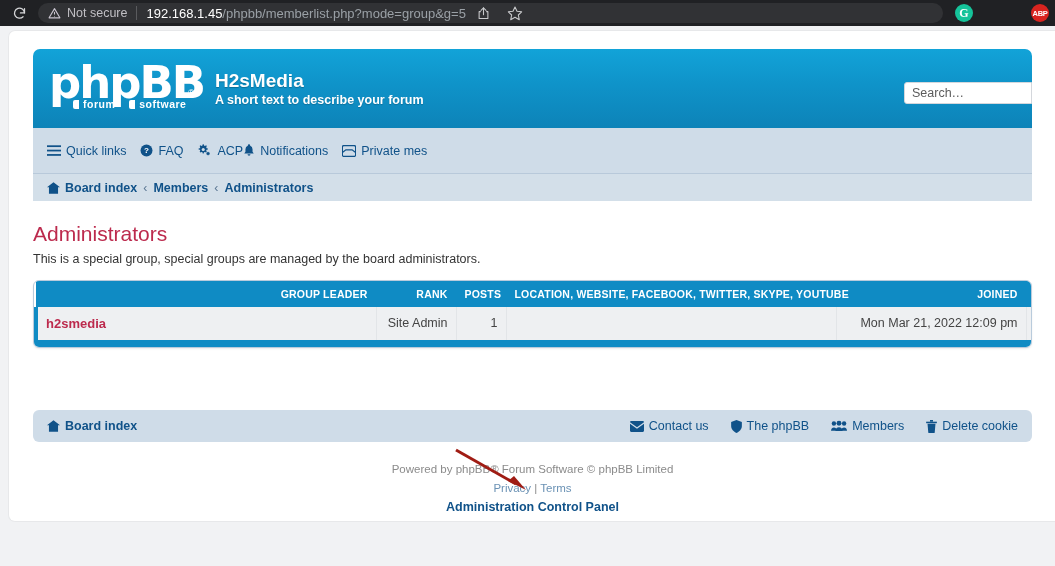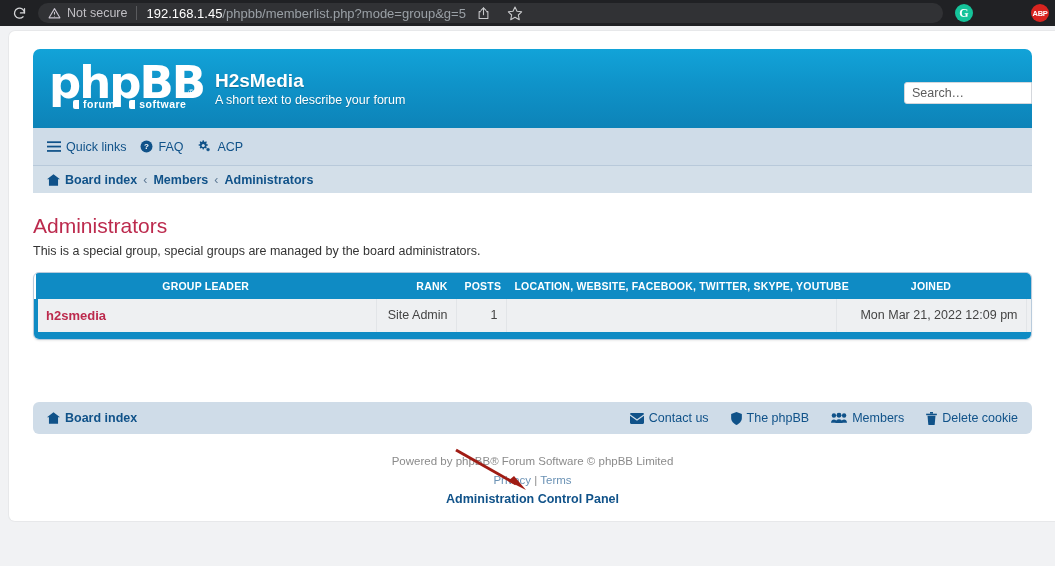--- a/index.html
+++ b/index.html
@@ -117,21 +117,21 @@
     content: ""; position: absolute; left: 0; top: 2px;
     width: 6px; height: 9px; background: #ffffff;
     border-radius: 2px 0 0 2px;
   }
   .site-titles { margin-left: 14px; color: #ffffff; }
   .site-name {
     font-size: 19px; font-weight: bold;
     text-shadow: 0 1px 1px rgba(0,0,0,.25);
     margin-bottom: 1px;
   }
-  .site-desc { font-size: 12.5px; text-shadow: 0 1px 1px rgba(0,0,0,.2); }
+  .site-desc { font-size: 12.5px; text-shadow: 0 1px 1px rgba(0,0,0,.2); font-weight: bold; }
   .search-box {
     position: absolute; right: 0; top: 33px;
     display: flex;
   }
   .search-input {
     width: 128px; height: 22px;
     border: 1px solid #d4d7dc;
     border-radius: 3px 0 0 3px;
     padding: 0 7px;
     font-size: 12.5px;
@@ -139,21 +139,21 @@
     background: #fff;
     outline: none;
     font-family: "Liberation Sans", sans-serif;
   }
   .search-input::placeholder { color: #5c5c5c; }
 
   
   .navbar {
     background: #cfdce8;
     border-bottom: 1px solid #b8c9da;
-    height: 38px;
+    height: 46px;
     display: flex;
     align-items: center;
     padding: 0 14px;
     font-size: 12.5px;
   }
   .nav-left, .nav-right { display: flex; align-items: center; gap: 14px; }
   .nav-item {
     display: flex; align-items: center; gap: 5px;
     color: #105289;
     white-space: nowrap;
@@ -195,21 +195,21 @@
     table-layout: fixed;
   }
   table.memberlist thead th {
     background: #0f8bc4;
     color: #ffffff;
     font-size: 10.5px;
     font-weight: bold;
     letter-spacing: 0.2px;
     text-transform: uppercase;
     padding: 7px 8px;
-    text-align: center;
+    text-align: right;
     white-space: nowrap;
     border-right: 1px solid #0f8bc4;
   }
   table.memberlist thead th.c-rank,
   table.memberlist thead th.c-posts { text-align: right; }
   table.memberlist tbody td {
     background: #eef0f2;
     padding: 9px 8px;
     color: #444;
     vertical-align: top;
@@ -358,20 +358,36 @@
         </span>
         <span class="nav-item">
           <svg width="15" height="13" viewBox="0 0 24 22">
             <g fill="#105289">
               <path d="M9 0.5 l1.7 0 0.5 2.1 1.6 0.7 1.9-1 1.2 1.2-1 1.9 0.7 1.6 2.1 0.5 0 1.7-2.1 0.5-0.7 1.6 1 1.9-1.2 1.2-1.9-1-1.6 0.7-0.5 2.1-1.7 0-0.5-2.1-1.6-0.7-1.9 1-1.2-1.2 1-1.9-0.7-1.6-2.1-0.5 0-1.7 2.1-0.5 0.7-1.6-1-1.9 1.2-1.2 1.9 1 1.6-0.7z"></path>
               <circle cx="9.85" cy="9.3" r="2.6" fill="#cfdce8"></circle>
               <path d="M17.5 13 l1.1 0 0.35 1.4 1.05 0.45 1.25-0.65 0.8 0.8-0.65 1.25 0.45 1.05 1.4 0.35 0 1.1-1.4 0.35-0.45 1.05 0.65 1.25-0.8 0.8-1.25-0.65-1.05 0.45-0.35 1.4-1.1 0-0.35-1.4-1.05-0.45-1.25 0.65-0.8-0.8 0.65-1.25-0.45-1.05-1.4-0.35 0-1.1 1.4-0.35 0.45-1.05-0.65-1.25 0.8-0.8 1.25 0.65 1.05-0.45z" transform="scale(0.62) translate(11,8)"></path>
             </g>
           </svg>
           <span>ACP</span>
+        </span>
+      </div>
+      <div class="nav-right">
+        <span class="nav-item">
+          <svg width="12" height="13" viewBox="0 0 20 22">
+            <path d="M10 0.5 a2 2 0 0 1 2 2 v0.6 a6 6 0 0 1 4 5.6 v4.3 l2 3 H2 l2-3 V8.7 a6 6 0 0 1 4-5.6 V2.5 a2 2 0 0 1 2-2z" fill="#105289"></path>
+            <path d="M7.5 17.5 a2.5 2.5 0 0 0 5 0z" fill="#105289"></path>
+          </svg>
+          <span>Notifications</span>
+        </span>
+        <span class="nav-item">
+          <svg width="14" height="12" viewBox="0 0 18 15">
+            <rect x="0.5" y="0.5" width="17" height="14" rx="2" fill="none" stroke="#105289" stroke-width="1.6"></rect>
+            <path d="M0.5 9.5 L5 6 h8 l4.5 3.5" fill="none" stroke="#105289" stroke-width="1.6"></path>
+          </svg>
+          <span>Private mes</span>
         </span>
       </div>
     </div>
 
     <div class="breadcrumbs">
       <svg width="13" height="12" viewBox="0 0 20 18" style="margin-right:5px">
         <path d="M10 0 L20 8 h-3 v10 H3 V8 H0 z" fill="#105289"></path>
       </svg>
       <span class="crumb">Board index</span>
       <span class="sep">‹</span>

